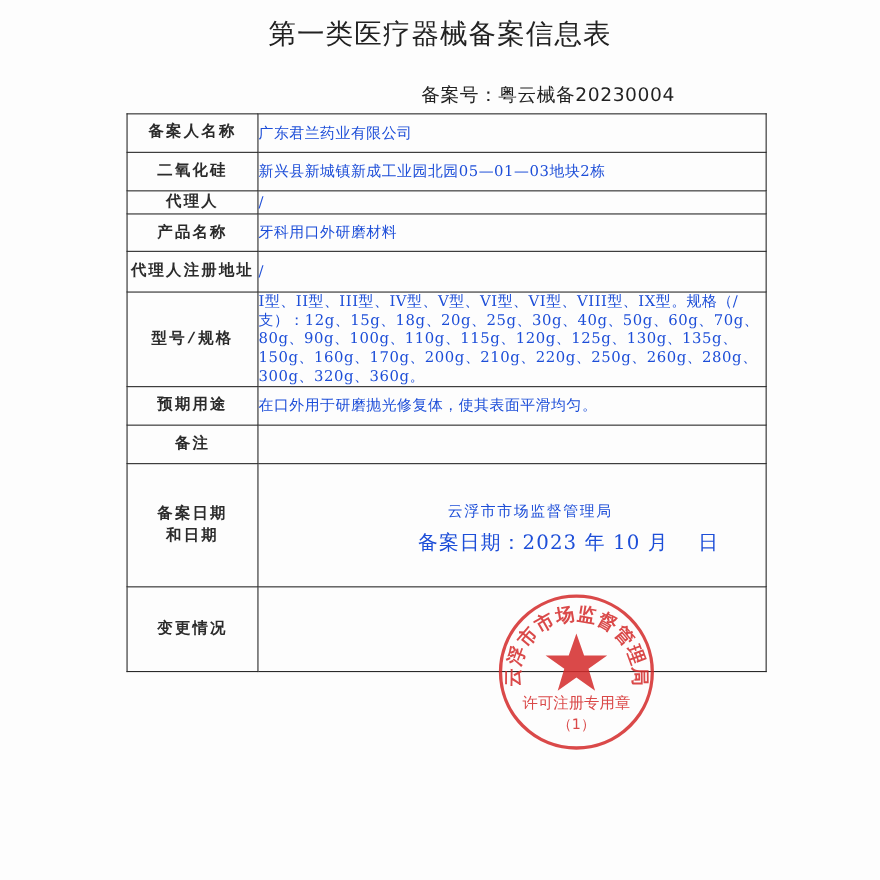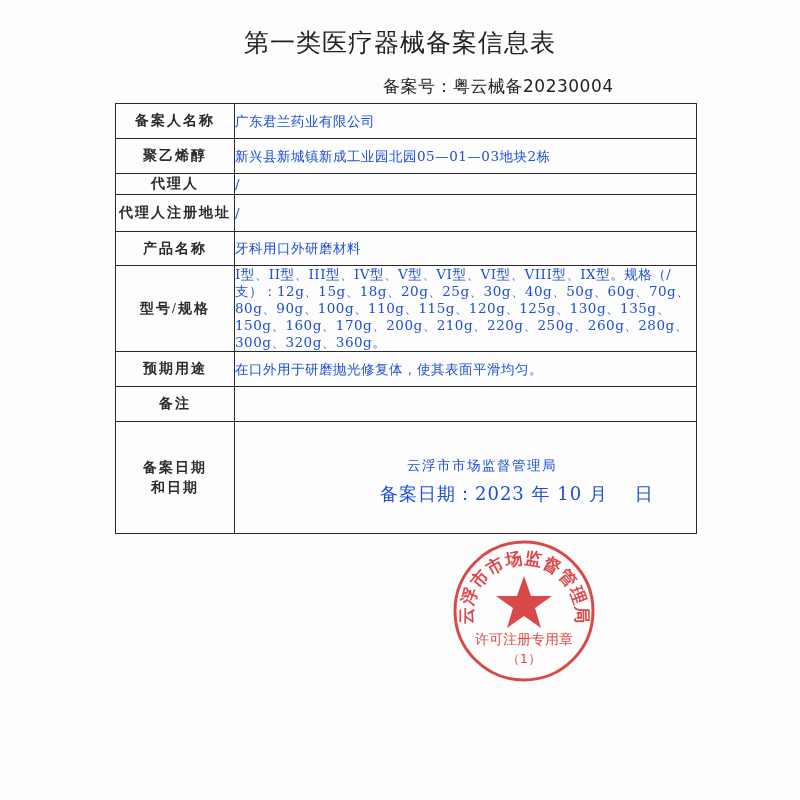--- a/index.html
+++ b/index.html
@@ -3,35 +3,35 @@
   <meta charset="utf-8">
   <style>
     html, body { margin: 0; padding: 0; }
     body {
       width: 800px; height: 800px; background: #fdfdfd; position: relative; overflow: hidden;
       font-family: "DejaVu Serif", "Liberation Serif", serif; color: #1c1c1c;
     }
     .title {
       position: absolute; left: 0; width: 800px; top: 14px; text-align: center;
       font-family: "DejaVu Sans", "Liberation Sans", sans-serif;
-      font-size: 25px; letter-spacing: 1px; color: #222; margin-top: 12px;
+      font-size: 25px; letter-spacing: 1px; color: #222;
     }
     .record-no {
       position: absolute; left: 383px; top: 75px; font-size: 17px; color: #222;
       font-family: "DejaVu Sans", "Liberation Sans", sans-serif; letter-spacing: 0.5px;
     }
     table.info {
       position: absolute; left: 115px; top: 103px; width: 582px;
       border-collapse: collapse; table-layout: fixed;
     }
     table.info td { border: 1.6px solid #2a2a2a; padding: 0; vertical-align: middle; }
     td.label {
       width: 118px; text-align: center; font-size: 14px; letter-spacing: 2px;
       line-height: 20px; font-weight: bold; color: #2b2b2b;
-      font-family: Liberation Serif, serif;
+      font-family: Liberation Mono, monospace;
     }
     td.value {
       font-size: 13.5px; padding-left: 4px; padding-right: 4px; line-height: 19px;
       color: #1d4ed8; letter-spacing: 0.5px;
     }
     .stamp-area { position: relative; height: 110px; }
     .agency {
       position: absolute; left: 172px; top: 33px; font-size: 13.5px; letter-spacing: 1.5px;
     }
     .date-line {
@@ -48,34 +48,34 @@
 <div class="title">第一类医疗器械备案信息表</div>
 <div class="record-no">备案号：粤云械备20230004</div>
 
 <table class="info">
   <tbody>
       <tr style="height:35px">
     <td class="label">备案人名称</td>
     <td class="value">广东君兰药业有限公司</td>
   </tr>
   <tr style="height:35px">
-    <td class="label">聚乙烯醇</td>
+    <td class="label">二氧化硅</td>
     <td class="value">新兴县新城镇新成工业园北园05—01—03地块2栋</td>
   </tr>
   <tr style="height:19px">
     <td class="label">代理人</td>
     <td class="value">/</td>
   </tr>
+  <tr style="height:34px">
+    <td class="label">产品名称</td>
+    <td class="value">牙科用口外研磨材料</td>
+  </tr>
   <tr style="height:37px">
     <td class="label">代理人注册地址</td>
     <td class="value">/</td>
-  </tr>
-  <tr style="height:34px">
-    <td class="label">产品名称</td>
-    <td class="value">牙科用口外研磨材料</td>
   </tr>
   <tr style="height:71px">
     <td class="label">型号/规格</td>
     <td class="value" style="line-height:17px">I型、II型、III型、IV型、V型、VI型、VI型、VIII型、IX型。规格（/支）：12g、15g、18g、20g、25g、30g、40g、50g、60g、70g、80g、90g、100g、110g、115g、120g、125g、130g、135g、150g、160g、170g、200g、210g、220g、250g、260g、280g、300g、320g、360g。</td>
   </tr>
   <tr style="height:35px">
     <td class="label">预期用途</td>
     <td class="value">在口外用于研磨抛光修复体，使其表面平滑均匀。</td>
   </tr>
   <tr style="height:35px">
@@ -84,20 +84,24 @@
   </tr>
   <tr style="height:112px">
     <td class="label"><span>备案日期</span><br><span>和日期</span></td>
     <td class="value" style="padding:0">
       <div class="stamp-area">
         <div class="agency">云浮市市场监督管理局</div>
         <div class="date-line"><span>备案日期：</span><span>2023 年 10 月    日</span></div>
       </div>
     </td>
   </tr>
+  <tr style="height:77px">
+    <td class="label">变更情况</td>
+    <td class="value"></td>
+  </tr>
 </tbody>
   </table>
 
 <svg class="stamp" viewBox="0 0 146 146">
   <defs>
     <path id="arcTop" d="M 22 88 A 52 52 0 1 1 124 88"></path>
   </defs>
   <circle cx="73" cy="73" r="69" fill="none" stroke="#d42a2a" stroke-width="3"></circle>
   <text font-size="17" fill="#d42a2a" font-weight="bold" font-family="DejaVu Sans, sans-serif" letter-spacing="1">
     <textPath href="#arcTop" startOffset="50%" text-anchor="middle">云浮市市场监督管理局</textPath>

